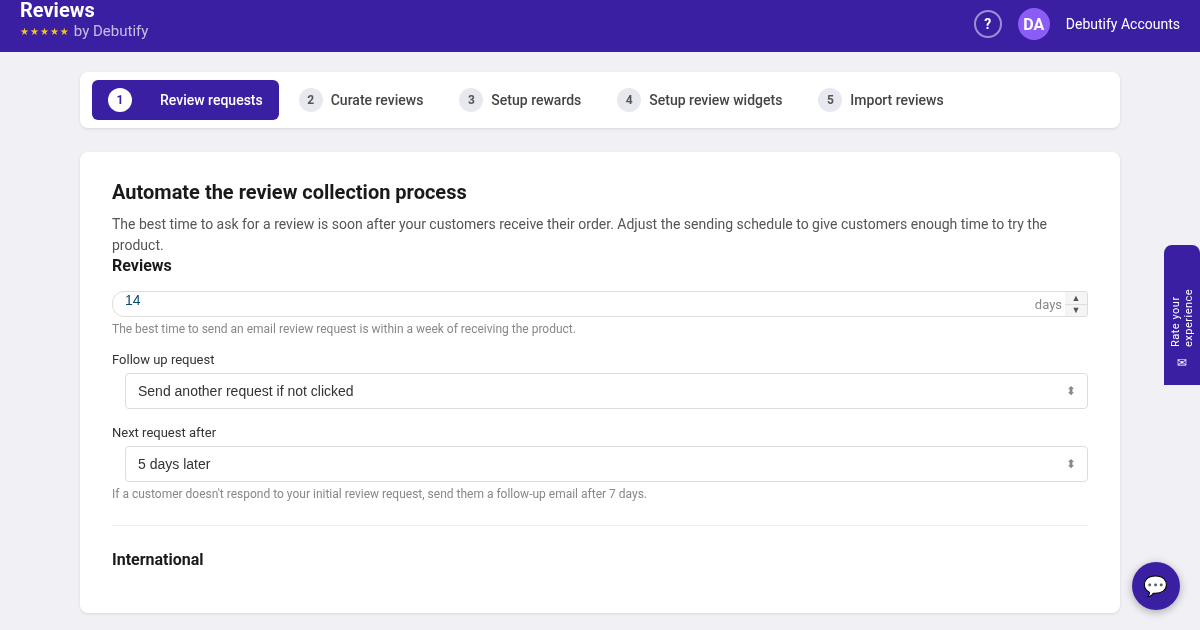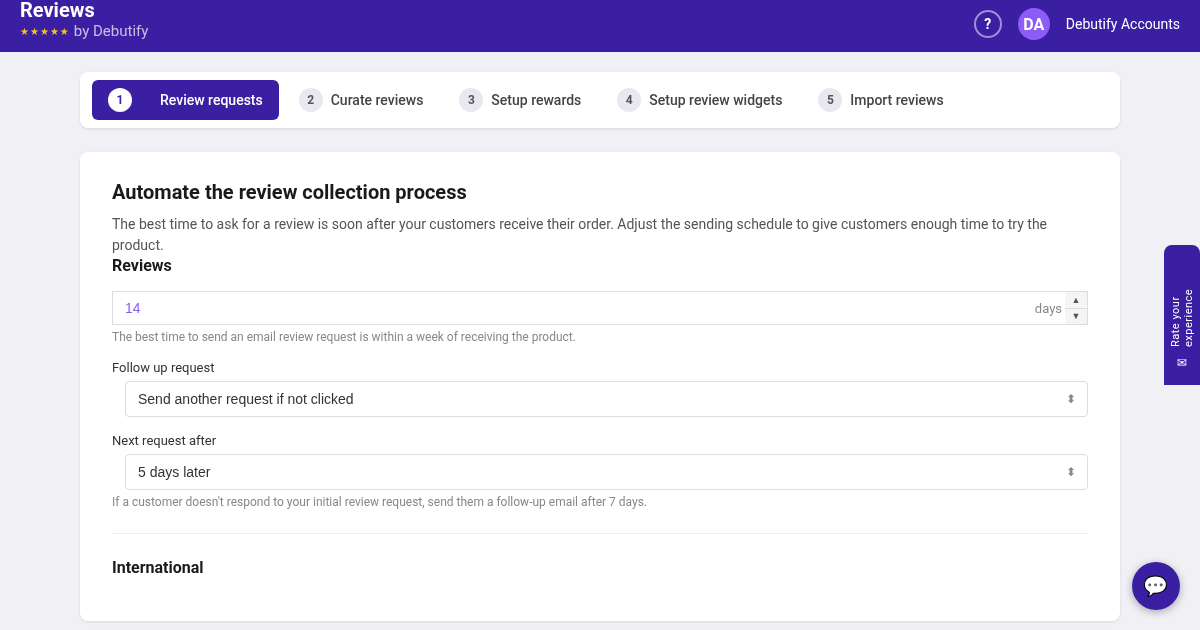--- a/index.html
+++ b/index.html
@@ -157,25 +157,25 @@
       color: #333;
       margin-bottom: 6px;
     }
     .input-wrapper {
       position: relative;
       display: flex;
       align-items: center;
     }
     .input-number {
       width: 100%;
-      padding: 8px 60px 8px 12px;
+      padding: 0 60px 8px 12px;
       border: 1px solid #ddd;
-      border-radius: 0;
-      font-size: 14px;
-      color: #8b5cf6;
+      border-radius: 12px;
+      font-size: 14px;
+      color: #0c4a6e;
       outline: none;
     }
     .input-suffix {
       position: absolute;
       right: 26px;
       color: #888;
       font-size: 13px;
     }
     .spinner-buttons {
       position: absolute;

